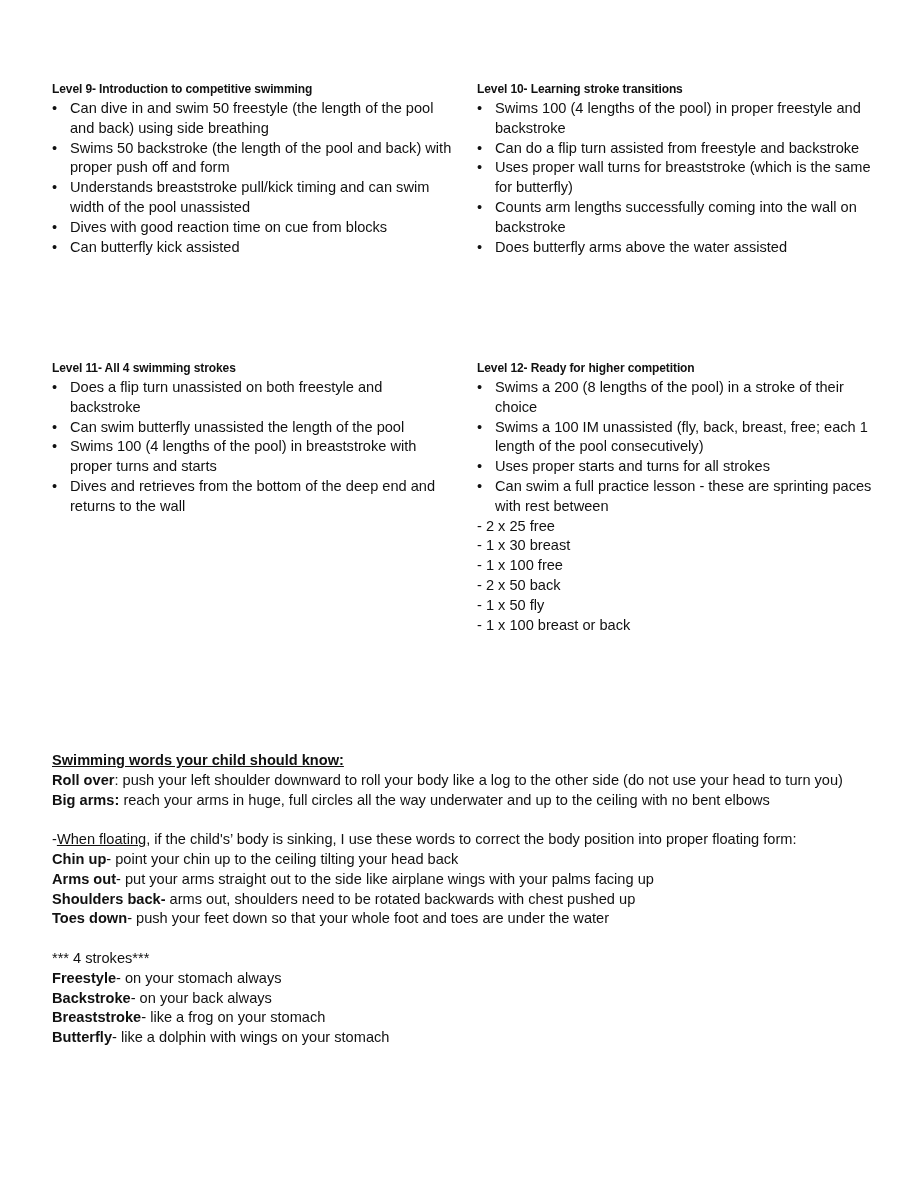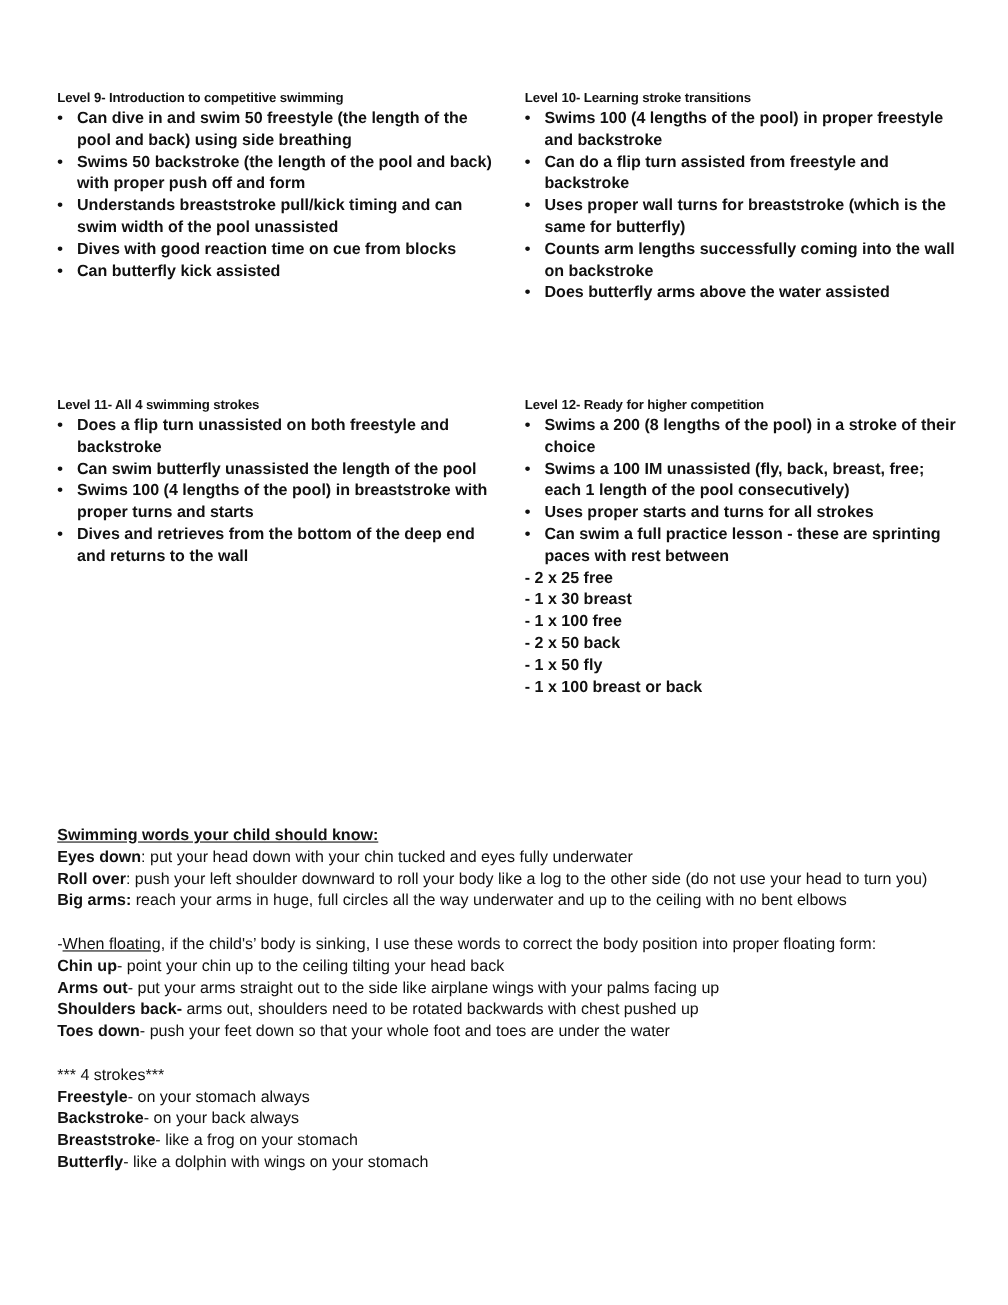--- a/index.html
+++ b/index.html
@@ -6,21 +6,21 @@
   body {
     width: 916px; height: 1186px; position: relative; overflow: hidden;
     font-family: "Liberation Sans", sans-serif; color: #111111;
     font-size: 14.6px; line-height: 19.8px;
   }
   .level { position: absolute; width: 400px; }
   .level h2 {
     margin: 0; font-size: 12px; font-weight: bold; line-height: 20px;
     letter-spacing: -0.1px;
   }
-  .level ul { list-style: none; margin: 0; padding: 0; font-weight: bold; }
+  .level ul { list-style: none; margin: 0; padding: 0; }
   .level li { position: relative; padding-left: 18px; }
   .level li::before { content: "•"; position: absolute; left: 0; top: 0; }
   .sets { list-style: none; margin: 0; padding: 0 0 0 54px; }
   .sets li { padding-left: 0; }
   .sets li::before { content: none; }
   #lvl9 { left: 52px; top: 79px; width: 400px; }
   #lvl10 { left: 477px; top: 79px; width: 395px; }
   #lvl11 { left: 52px; top: 358px; width: 400px; }
   #lvl12 { left: 477px; top: 358px; width: 395px; }
   .words { position: absolute; left: 52px; top: 751px; width: 820px; }
@@ -77,21 +77,20 @@
     <li>- 1 x 30 breast</li>
     <li>- 1 x 100 free</li>
     <li>- 2 x 50 back</li>
     <li>- 1 x 50 fly</li>
     <li>- 1 x 100 breast or back</li>
   </ul>
 </section>
 
 <section class="words">
   <p class="b u">Swimming words your child should know:</p>
-  <p><span class="b">Eyes down</span><span>: </span><span>put your head down with your chin tucked and eyes fully underwater</span></p>
   <p><span class="b">Roll over</span><span>: </span><span>push your left shoulder downward to roll your body like a log to the other side (do not use your head to turn you)</span></p>
   <p><span class="b">Big arms:</span><span> </span><span>reach your arms in huge, full circles all the way underwater and up to the ceiling with no bent elbows</span></p>
   <div class="gap"></div>
   <p><span>-</span><span class="u">When floating</span><span>, if the child's’ body is sinking, I use these words to correct the body position into proper floating form:</span></p>
   <p><span class="b">Chin up</span><span>- point your chin up to the ceiling tilting your head back</span></p>
   <p><span class="b">Arms out</span><span>- put your arms straight out to the side like airplane wings with your palms facing up</span></p>
   <p><span class="b">Shoulders back-</span><span> arms out, shoulders need to be rotated backwards with chest pushed up</span></p>
   <p><span class="b">Toes down</span><span>- push your feet down so that your whole foot and toes are under the water</span></p>
   <div class="gap"></div>
   <p>*** 4 strokes***</p>

